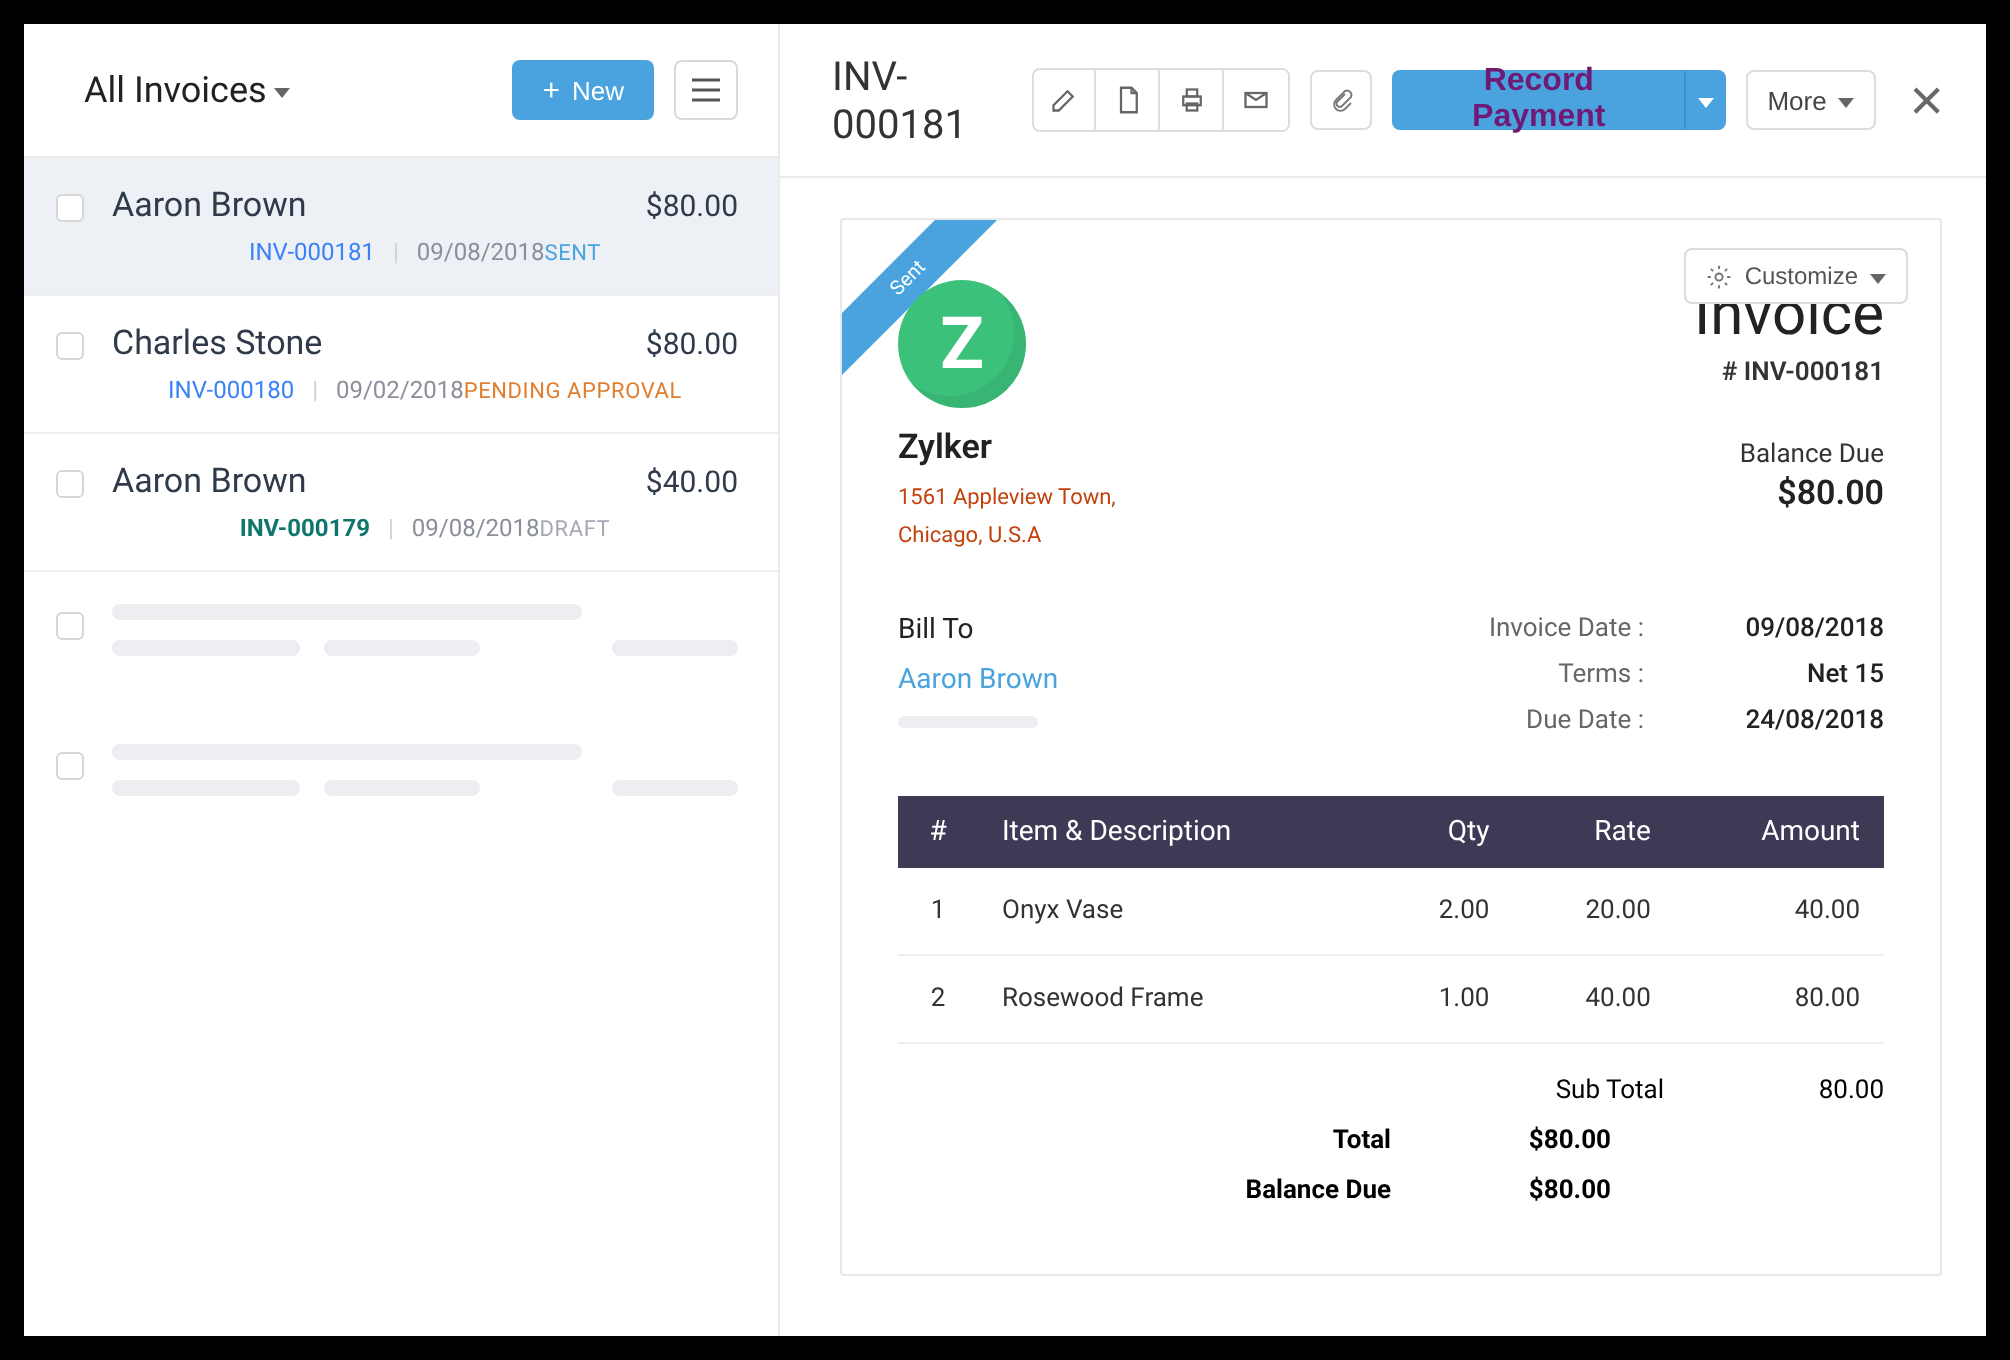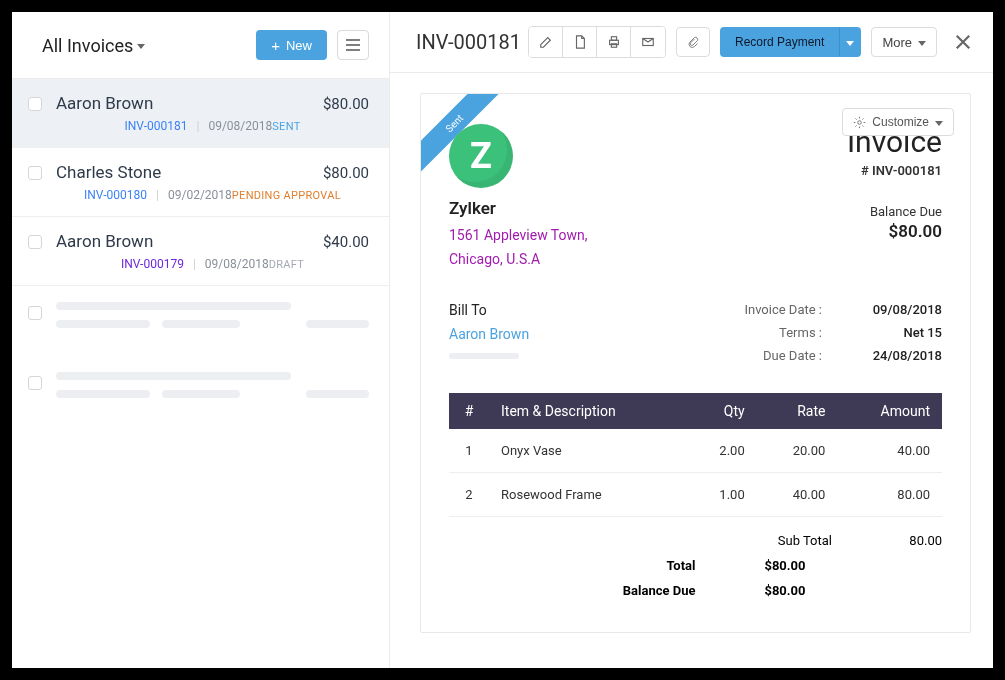--- a/index.html
+++ b/index.html
@@ -20,21 +20,21 @@
   .btn-ham svg { width: 14px; height: 12px; }
   .list { flex: 1; overflow: auto; }
   .list-item { padding: 14px 20px 14px 44px; border-bottom: 1px solid #eee; position: relative; cursor: pointer; }
   .list-item.selected { background: #edf1f5; }
   .chk { position: absolute; left: 16px; top: 18px; width: 14px; height: 14px; border: 1.5px solid #d6d6d6; border-radius: 3px; background: #fff; }
   .row1 { display: flex; justify-content: space-between; align-items: baseline; }
   .cust-name { font-size: 17px; color: #2f3a4a; }
   .amount { font-size: 15px; color: #2f3a4a; }
   .row2 { display: flex; justify-content: center; align-items: center; margin-top: 6px; font-size: 12px; }
   .inv-link { color: #3b82f6; }
-  .inv-plain { color: #6d28d9; }
+  .inv-plain { color: #0f766e; font-weight: bold; }
   .divider { color: #d0d0d0; margin: 0 6px; }
   .date { color: #8a8f99; }
   .status { font-size: 11px; letter-spacing: .3px; }
   .status.sent { color: #4aa3df; }
   .status.pending { color: #e07e2d; }
   .status.draft { color: #a5a9b3; }
   .placeholder-item { padding: 16px 20px 18px 44px; position: relative; }
   .placeholder-item .chk { top: 20px; }
   .ph-bar { height: 8px; background: #eceef1; border-radius: 4px; margin-bottom: 10px; }
   .ph-row { display: flex; gap: 12px; }
@@ -42,36 +42,36 @@
   .right-pane { flex: 1; display: flex; flex-direction: column; }
   .detail-header { display: flex; align-items: center; justify-content: space-between; padding: 14px 20px 14px 26px; border-bottom: 1px solid #ebebeb; }
   .detail-title { font-size: 20px; color: #333; }
   .detail-actions { display: flex; align-items: center; gap: 10px; }
   .icon-group { display: flex; border: 1px solid #dcdcdc; border-radius: 4px; overflow: hidden; }
   .icon-btn { width: 34px; height: 30px; display: flex; align-items: center; justify-content: center; background: #fff; border: none; border-right: 1px solid #dcdcdc; cursor: pointer; color: #666; }
   .icon-btn:last-child { border-right: none; }
   .icon-btn svg { width: 14px; height: 14px; }
   .btn-outline { border: 1px solid #dcdcdc; height: 30px; padding: 0 10px; color: #444; font-size: 13px; }
   .btn-record-wrap { display: flex; }
-  .btn-record { background: #4aa3df; color: #0f172a; height: 30px; padding: 0 14px; border-radius: 4px 0 0 4px; font-size: 12px; }
+  .btn-record { background: #4aa3df; color: #701a75; height: 30px; padding: 0 14px; border-radius: 4px 0 0 4px; font-size: 16px; font-weight: bold; }
   .btn-record-dd { background: #4aa3df; color: #fff; height: 30px; width: 22px; border-radius: 0 4px 4px 0; border-left: 1px solid #3c91cc; }
   .btn-record-dd .caret { border-top-color: #fff; }
   .close-x { width: 20px; cursor: pointer; color: #686868; margin-left: 6px; }
   
   .detail-body { flex: 1; padding: 20px 22px 20px 30px; overflow: auto; background: #fff; }
   .invoice-card { border: 1px solid #e8e8e8; border-radius: 2px; padding: 22px 28px 24px 28px; position: relative; background: #fff; }
   .customize { position: absolute; top: 14px; right: 16px; border: 1px solid #dcdcdc; border-radius: 4px; height: 28px; padding: 0 10px; display: flex; align-items: center; gap: 6px; font-size: 12px; color: #555; cursor: pointer; background: #fff; }
   .ribbon { position: absolute; top: 0; left: 0; width: 88px; height: 88px; overflow: hidden; }
   .ribbon .band { position: absolute; width: 130px; height: 22px; background: #4aa3df; color: #fff; font-size: 10px; display: flex; align-items: center; justify-content: center; transform: rotate(-45deg); top: 18px; left: -32px; }
   .inv-top { display: flex; justify-content: space-between; margin-top: 8px; }
   .company { max-width: 260px; }
   .logo { width: 64px; height: 64px; border-radius: 50%; background: #3cc17a; display: flex; align-items: center; justify-content: center; color: #fff; font-size: 36px; font-weight: 700; margin-bottom: 10px; position: relative; }
   .logo::after { content: ""; position: absolute; width: 64px; height: 64px; border-radius: 50%; box-shadow: inset -6px -6px 0 rgba(0,0,0,.06); }
   .company-name { font-size: 17px; color: #222; margin-bottom: 6px; font-weight: 600; }
-  .addr { font-size: 14px; color: #a21caf; line-height: 1.7; }
+  .addr { font-size: 11px; color: #c2410c; line-height: 1.7; }
   .inv-head { text-align: right; }
   .inv-head h1 { font-size: 30px; font-weight: 400; color: #222; }
   .inv-num { font-size: 13px; color: #333; margin-top: 4px; font-weight: 600; }
   .balance-label { font-size: 13px; color: #333; margin-top: 26px; }
   .balance-val { font-size: 17px; color: #222; font-weight: 600; margin-top: 2px; }
   .inv-mid { display: flex; justify-content: space-between; margin-top: 30px; }
   .billto h4 { font-size: 14px; color: #222; font-weight: 400; margin-bottom: 6px; }
   .billto a { color: #4aa3df; font-size: 14px; text-decoration: none; }
   .ph-small { width: 70px; height: 6px; background: #eceef1; border-radius: 3px; margin-top: 10px; }
   .meta { font-size: 13px; color: #222; }

